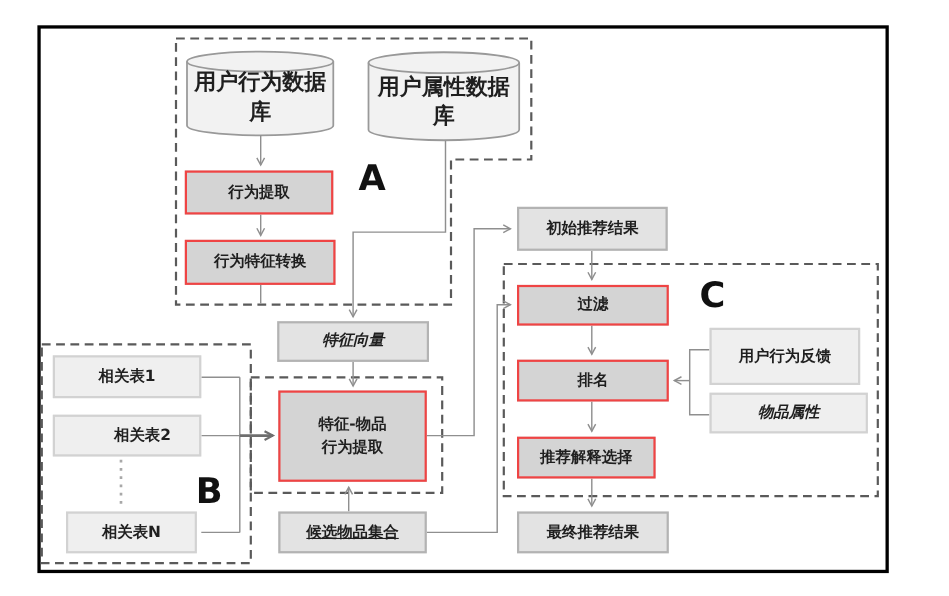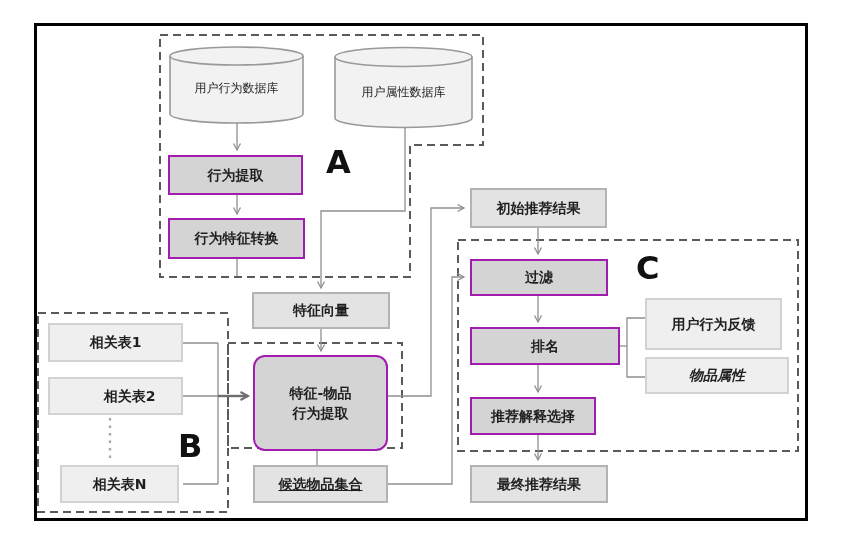--- a/index.html
+++ b/index.html
@@ -3,25 +3,25 @@
 <meta charset="utf-8">
 <style>
   html,body{margin:0;padding:0;background:#fff;}
   .stage{position:relative;width:863px;height:542px;background:#ffffff;overflow:hidden;
          font-family:"DejaVu Sans","Liberation Sans",sans-serif;}
   .frame{position:absolute;left:34px;top:23px;width:774px;height:498px;
          border:3px solid #000;box-sizing:border-box;background:#fff;}
   svg.layer{position:absolute;left:0;top:0;width:863px;height:542px;}
   .node{position:absolute;box-sizing:border-box;display:flex;align-items:center;justify-content:center;
         text-align:center;font-size:14px;font-weight:700;color:#1f1f1f;line-height:1.45;}
-  .box-md{background:#d4d4d4;border:2px solid #a21caf;}
+  .box-md{background:#d4d4d4;border:2px solid #ef4444;}
   .box-lt{background:#e3e3e3;border:2px solid #b3b3b3;}
   .box-xl{background:#efefef;border:2px solid #d2d2d2;}
   .cyl-label{position:absolute;box-sizing:border-box;display:flex;align-items:center;justify-content:center;
-        text-align:center;font-size:12px;font-weight:400;color:#1f1f1f;}
+        text-align:center;font-size:20px;font-weight:700;color:#1f1f1f;}
   .group-label{position:absolute;font-size:32px;font-weight:800;color:#111;line-height:1;}
   .two-line span{display:block;}
 </style>
 </head>
 <body>
 
 <div class="stage">
   <div class="frame"></div>
 
   <svg class="layer" viewBox="0 0 863 542" xmlns="http://www.w3.org/2000/svg">
@@ -73,35 +73,35 @@
     <path d="M110,418 V458" stroke="#a8a8a8" stroke-width="2.4" fill="none" stroke-dasharray="2.5 5"></path>
   </svg>
 
   <div class="cyl-label" style="left:174px;top:76px;width:125px;height:24px;">用户行为数据库</div>
   <div class="cyl-label" style="left:339px;top:80px;width:129px;height:24px;">用户属性数据库</div>
 
   <div class="node box-md" style="left:168px;top:155px;width:135px;height:40px;">行为提取</div>
   <div class="node box-md" style="left:168px;top:218px;width:137px;height:41px;">行为特征转换</div>
   <div class="group-label" style="left:326px;top:146px;">A</div>
 
-  <div class="node box-lt" style="left:252px;top:292px;width:138px;height:37px;">特征向量</div>
-  <div class="node box-md two-line" style="left:253px;top:355px;width:135px;height:96px;border-radius:12px;">
+  <div class="node box-lt" style="left:252px;top:292px;width:138px;height:37px;font-style:italic;">特征向量</div>
+  <div class="node box-md two-line" style="left:253px;top:355px;width:135px;height:83px;">
     <div>
       <span>特征-物品</span>
       <span>行为提取</span>
     </div>
   </div>
   <div class="node box-lt" style="left:253px;top:465px;width:135px;height:38px;text-decoration:underline;">候选物品集合</div>
 
   <div class="node box-xl" style="left:48px;top:323px;width:135px;height:39px;">相关表1</div>
   <div class="node box-xl" style="left:48px;top:377px;width:135px;height:38px;padding-left:28px;">相关表2</div>
   <div class="node box-xl" style="left:60px;top:465px;width:119px;height:38px;">相关表N</div>
   <div class="group-label" style="left:178px;top:430px;">B</div>
 
   <div class="node box-md" style="left:470px;top:259px;width:138px;height:37px;">过滤</div>
   <div class="node box-lt" style="left:470px;top:188px;width:137px;height:40px;">初始推荐结果</div>
-  <div class="node box-md" style="left:470px;top:327px;width:150px;height:38px;">排名</div>
+  <div class="node box-md" style="left:470px;top:327px;width:138px;height:38px;">排名</div>
   <div class="node box-md" style="left:470px;top:397px;width:126px;height:38px;">推荐解释选择</div>
   <div class="node box-lt" style="left:470px;top:465px;width:138px;height:38px;">最终推荐结果</div>
   <div class="node box-xl" style="left:645px;top:298px;width:137px;height:52px;">用户行为反馈</div>
   <div class="node box-xl" style="left:645px;top:357px;width:144px;height:37px;font-style:italic;">物品属性</div>
   <div class="group-label" style="left:636px;top:252px;">C</div>
 </div>
 
 </body></html>

